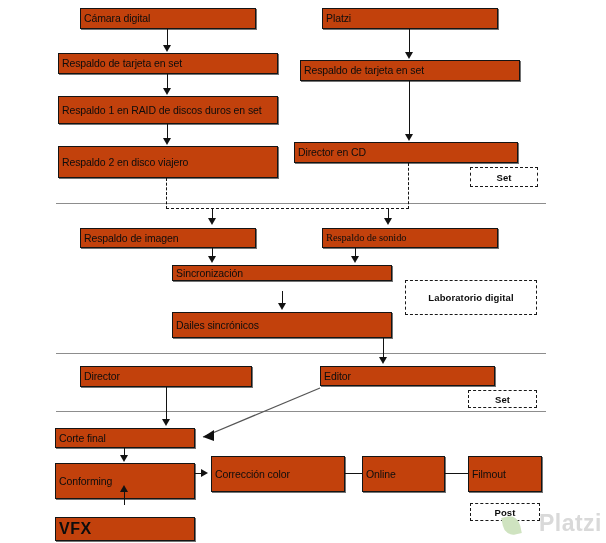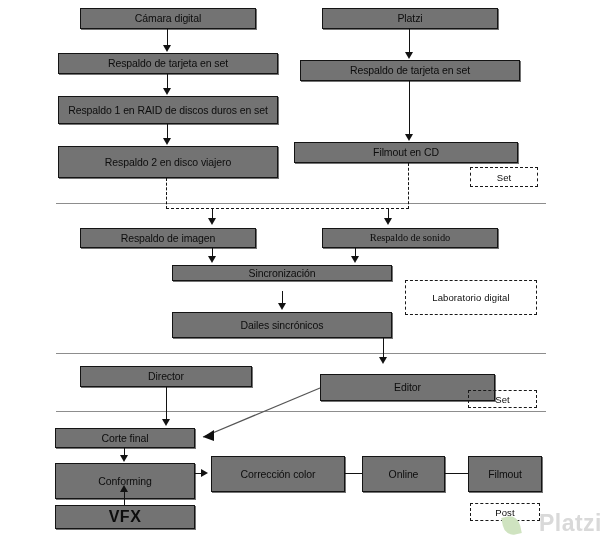--- a/index.html
+++ b/index.html
@@ -12,47 +12,48 @@
     width: 606px;
     height: 543px;
     background: #ffffff;
     font-family: "Liberation Sans", sans-serif;
     overflow: hidden;
   }
   .node {
     position: absolute;
     box-sizing: border-box;
     border: 1.6px solid #141414;
-    background: #737373;
+    background: #c2410c;
     display: flex;
     align-items: center;
-    justify-content: center;
+    justify-content: flex-start;
     text-align: center;
     color: #0d0d0d;
     font-size: 10.5px;
     line-height: 1.15;
     letter-spacing: -0.1px;
     padding: 0 3px;
     box-shadow: 1px 1px 0 rgba(0,0,0,0.55);
   }
   .node.big {
     font-size: 16px;
     font-weight: 700;
     letter-spacing: 0.5px;
+    margin-top: 12px;
   }
   .zone {
     position: absolute;
     box-sizing: border-box;
     border: 1.6px dashed #191919;
     background: transparent;
     display: flex;
     align-items: center;
     justify-content: center;
     font-size: 9.5px;
-    font-weight: 400;
+    font-weight: 700;
     color: #0d0d0d;
     letter-spacing: 0.1px;
   }
   .hline {
     position: absolute;
     height: 0;
     border-top: 1.4px solid #8d8d8d;
   }
   .vline {
     position: absolute;
@@ -169,21 +170,21 @@
   <div class="arrow-down" style="left:405px; top:52px;"></div>
 
   <div class="node" style="left:300px; top:60px; width:220px; height:21px;">
     <span>Respaldo de tarjeta en set</span>
   </div>
 
   <div class="vline" style="left:409px; top:81px; height:55px;"></div>
   <div class="arrow-down" style="left:405px; top:134px;"></div>
 
   <div class="node" style="left:294px; top:142px; width:224px; height:21px;">
-    <span>Filmout en CD</span>
+    <span>Director en CD</span>
   </div>
 
   <div class="vdash" style="left:408px; top:163px; height:46px;"></div>
 
   <div class="zone" style="left:470px; top:167px; width:68px; height:20px;">
     <span>Set</span>
   </div>
 
   <div class="hdash" style="left:166px; top:208px; width:243px;"></div>
 
@@ -222,21 +223,21 @@
     <span>Laboratorio digital</span>
   </div>
 
   <div class="vline" style="left:383px; top:338px; height:22px;"></div>
   <div class="arrow-down" style="left:379px; top:357px;"></div>
 
   <div class="node" style="left:80px; top:366px; width:172px; height:21px;">
     <span>Director</span>
   </div>
 
-  <div class="node" style="left:320px; top:374px; width:175px; height:27px;">
+  <div class="node" style="left:320px; top:366px; width:175px; height:20px;">
     <span>Editor</span>
   </div>
 
   <div class="zone" style="left:468px; top:390px; width:69px; height:18px;">
     <span>Set</span>
   </div>
 
   <div class="vline" style="left:166px; top:387px; height:34px;"></div>
   <div class="arrow-down" style="left:162px; top:419px;"></div>
 

